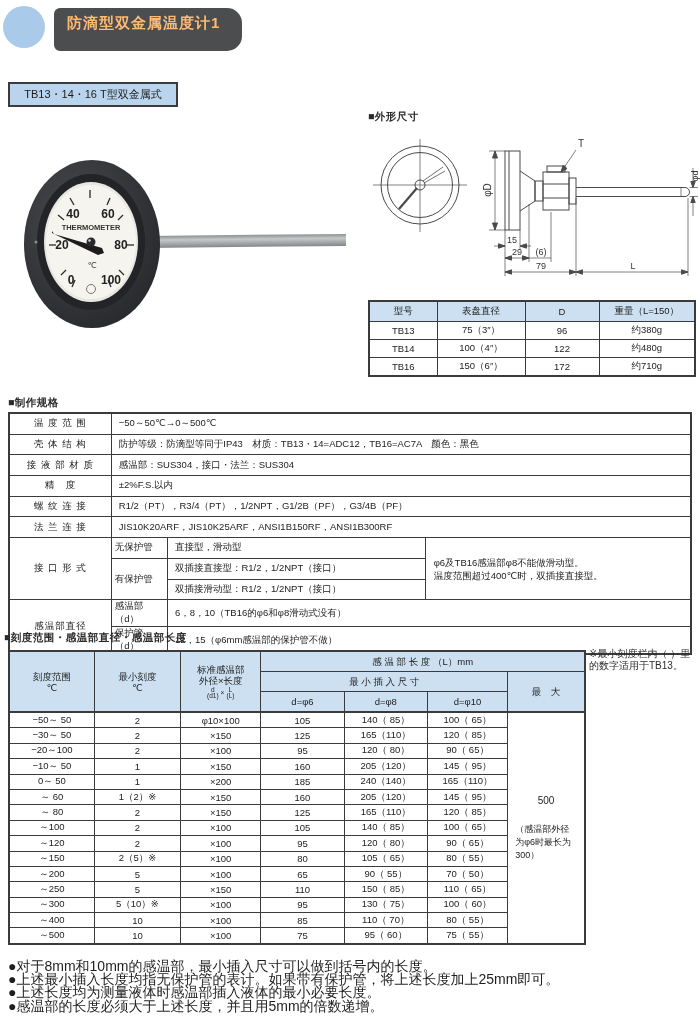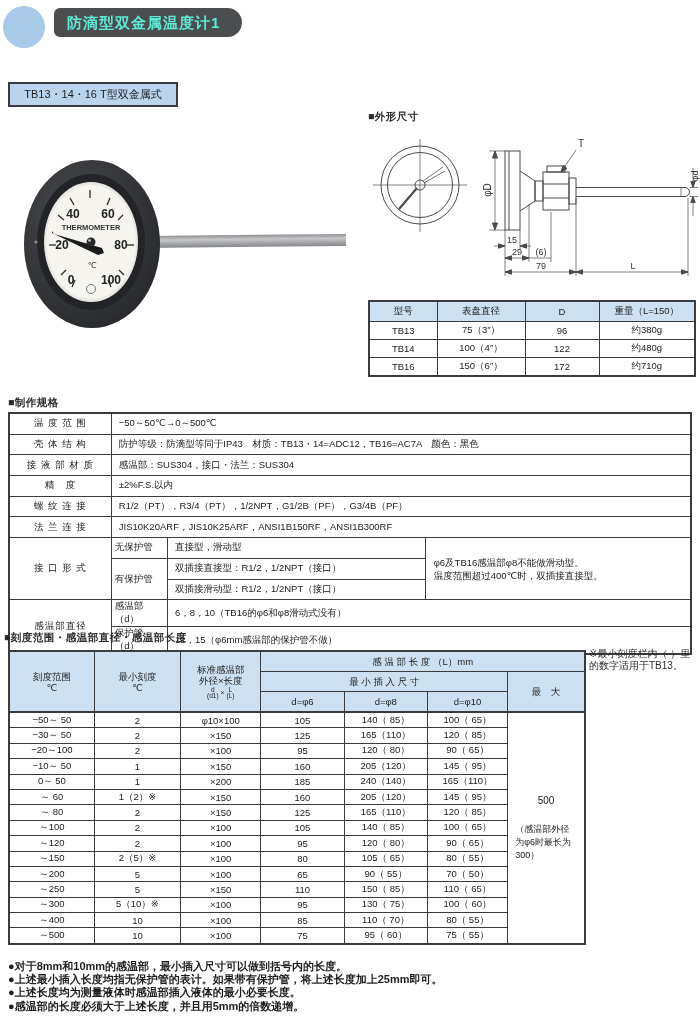--- a/index.html
+++ b/index.html
@@ -1,22 +1,22 @@
 <!DOCTYPE html>
 <html><head>
 <meta charset="utf-8">
 <style>
   html,body{margin:0;padding:0;}
   body{width:700px;height:1023px;background:#fff;font-family:"Liberation Sans","DejaVu Sans",sans-serif;color:#222;}
   .page{position:relative;width:700px;height:1023px;background:#fff;overflow:hidden;}
 
   
   .hdr-circle{position:absolute;left:3px;top:6px;width:42px;height:42px;border-radius:50%;background:#a9cae8;}
-  .hdr-bar{position:absolute;left:54px;top:8px;height:29px;background:#4c4d4f;border-radius:6px 15px 15px 6px;
-           color:#5eead4;font-size:15px;font-weight:bold;line-height:29px;padding:0 22px 0 13px;letter-spacing:1px;}
+  .hdr-bar{position:absolute;left:54px;top:8px;height:43px;background:#4c4d4f;border-radius:6px 15px 15px 6px;
+           color:#fdba74;font-size:15px;font-weight:bold;line-height:29px;padding:0 22px 0 13px;letter-spacing:1px;}
 
   
   .tb-box{position:absolute;left:8px;top:82px;width:166px;height:21px;background:#b9d4ec;border:2px solid #3b3b3d;
           font-size:11px;font-weight:normal;text-align:center;line-height:21px;color:#1c1c1e;}
 
   .sec-label{position:absolute;font-size:10.5px;font-weight:bold;color:#2a2a2c;letter-spacing:.5px;}
 
   
   table{border-collapse:collapse;table-layout:fixed;}
   th,td{border:1px solid #3b3b3d;font-size:9.5px;color:#222;padding:0 3px;overflow:hidden;}
@@ -38,21 +38,21 @@
   .range-table th{height:19px;line-height:11px;}
   .range-table td{height:14.4px;text-align:center;}
   .range-table th.hb{border-bottom:2px solid #3b3b3d;}
   .dimsub{font-size:6.5px;line-height:6.5px;display:flex;align-items:center;justify-content:center;gap:2px;margin-top:1px;}
   .frac{display:inline-flex;flex-direction:column;align-items:center;}
   .maxcell{vertical-align:middle;line-height:13px;}
   .maxcell .v{margin-bottom:16px;font-size:10px;}
   .maxcell .n{font-size:9px;text-align:left;padding:0 4px;}
 
   .side-note{position:absolute;left:589px;top:648px;width:108px;font-size:10px;line-height:12px;color:#2a2a2c;}
-  .footnotes{position:absolute;left:8px;top:960px;width:640px;font-size:11px;line-height:13.2px;color:#1e1e20;font-weight:bold;}
+  .footnotes{position:absolute;left:8px;top:960px;width:640px;font-size:14px;line-height:13.2px;color:#1e1e20;}
 
   svg text{font-family:"Liberation Sans","DejaVu Sans",sans-serif;}
 </style>
 </head>
 <body>
 
 <div class="page">
 
   <div class="hdr-circle"></div>
   <div class="hdr-bar">防滴型双金属温度计1</div>

